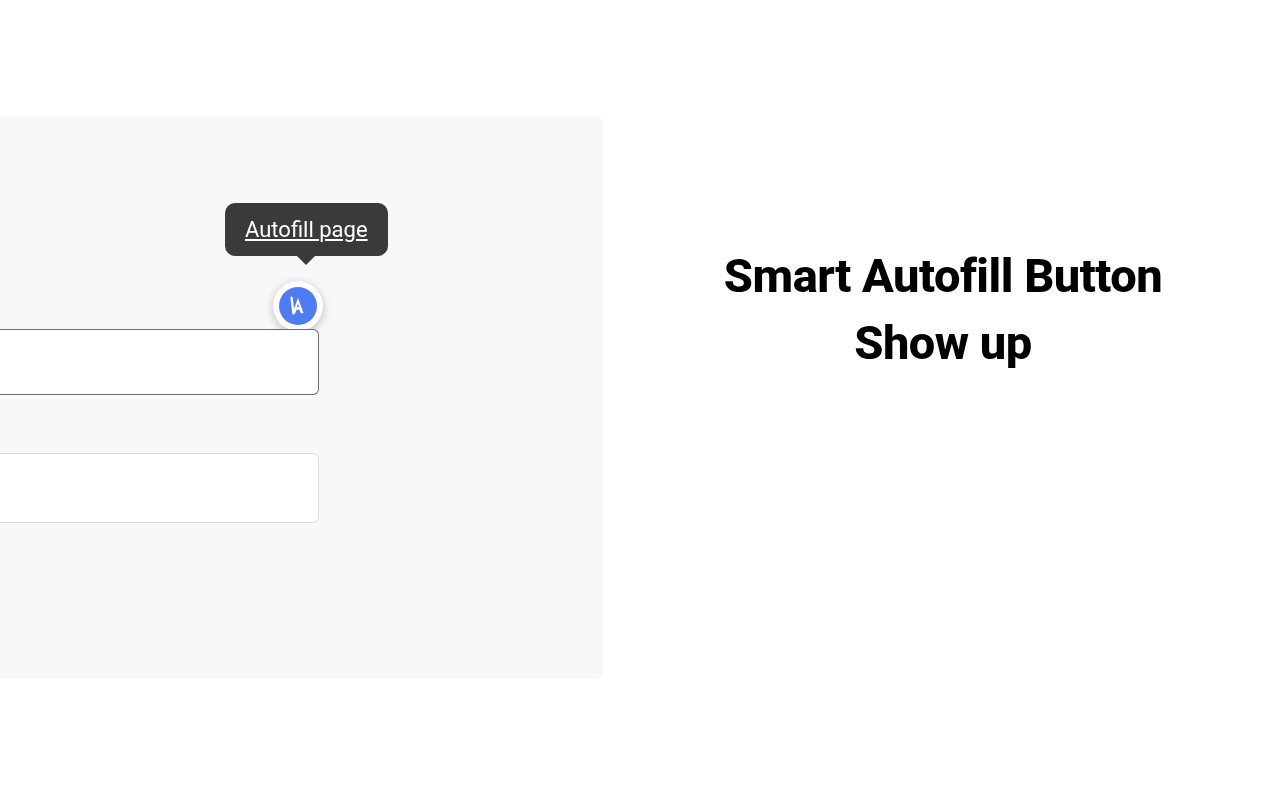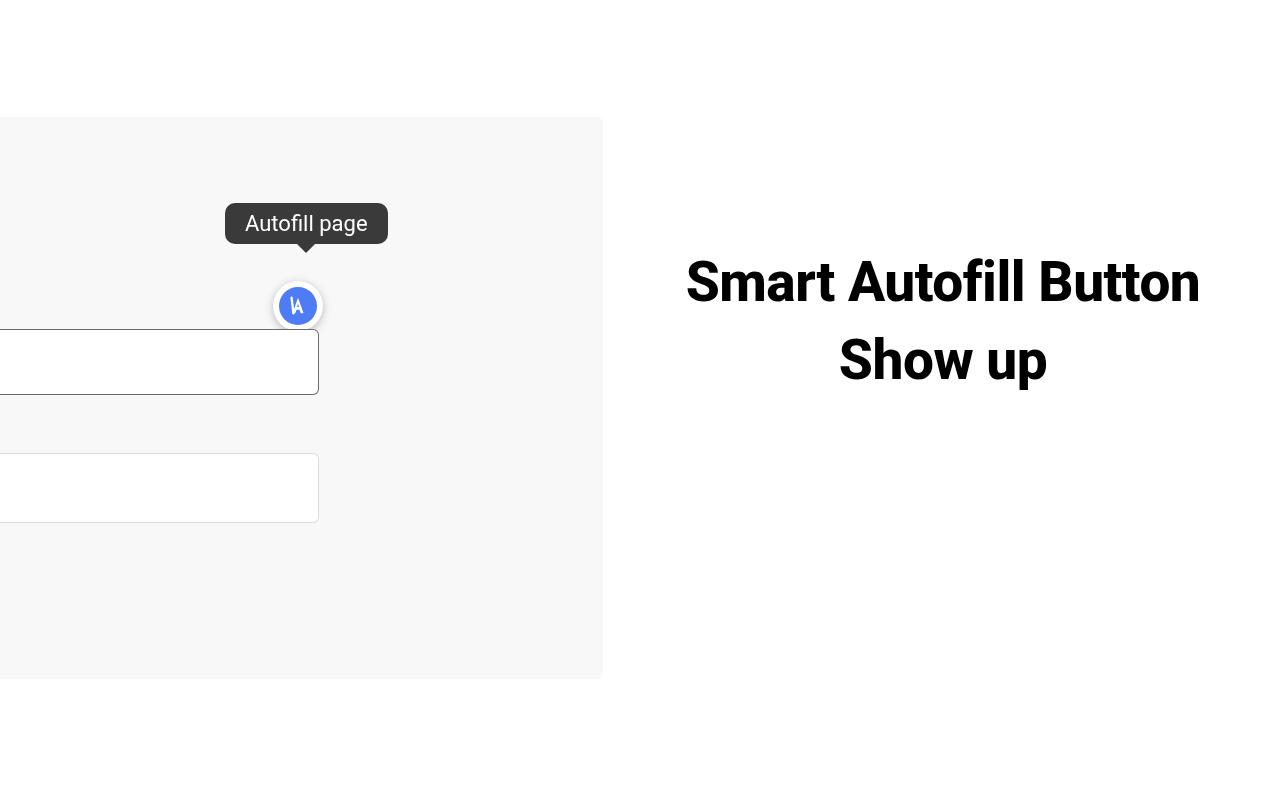--- a/index.html
+++ b/index.html
@@ -26,24 +26,25 @@
       background: #f8f8f8;
       border-radius: 0 6px 6px 0;
     }
     
     .tooltip {
       position: absolute;
       left: 225px;
       top: 203px;
       background: #3a3a3a;
       color: #ffffff;
-      padding: 8px 20px;
+      padding: 14px 20px;
       border-radius: 10px;
       font-size: 22px;
       font-weight: 400;
+      text-decoration: underline;
     }
     
     .tooltip::after {
       content: '';
       position: absolute;
       top: 100%;
       left: 50%;
       transform: translateX(-50%);
       border: 10px solid transparent;
       border-top-color: #3a3a3a;
@@ -103,21 +104,21 @@
       border-left: none;
       border-radius: 0 6px 6px 0;
     }
     
     .heading-text {
       position: absolute;
       left: 668px;
       top: 243px;
       width: 550px;
       text-align: center;
-      font-size: 55px;
+      font-size: 47px;
       font-weight: 800;
       line-height: 1.42;
       color: #000000;
       letter-spacing: -0.5px;
     }
   </style>
 </head>
 <body>
 
 <div class="screenshot-panel">

